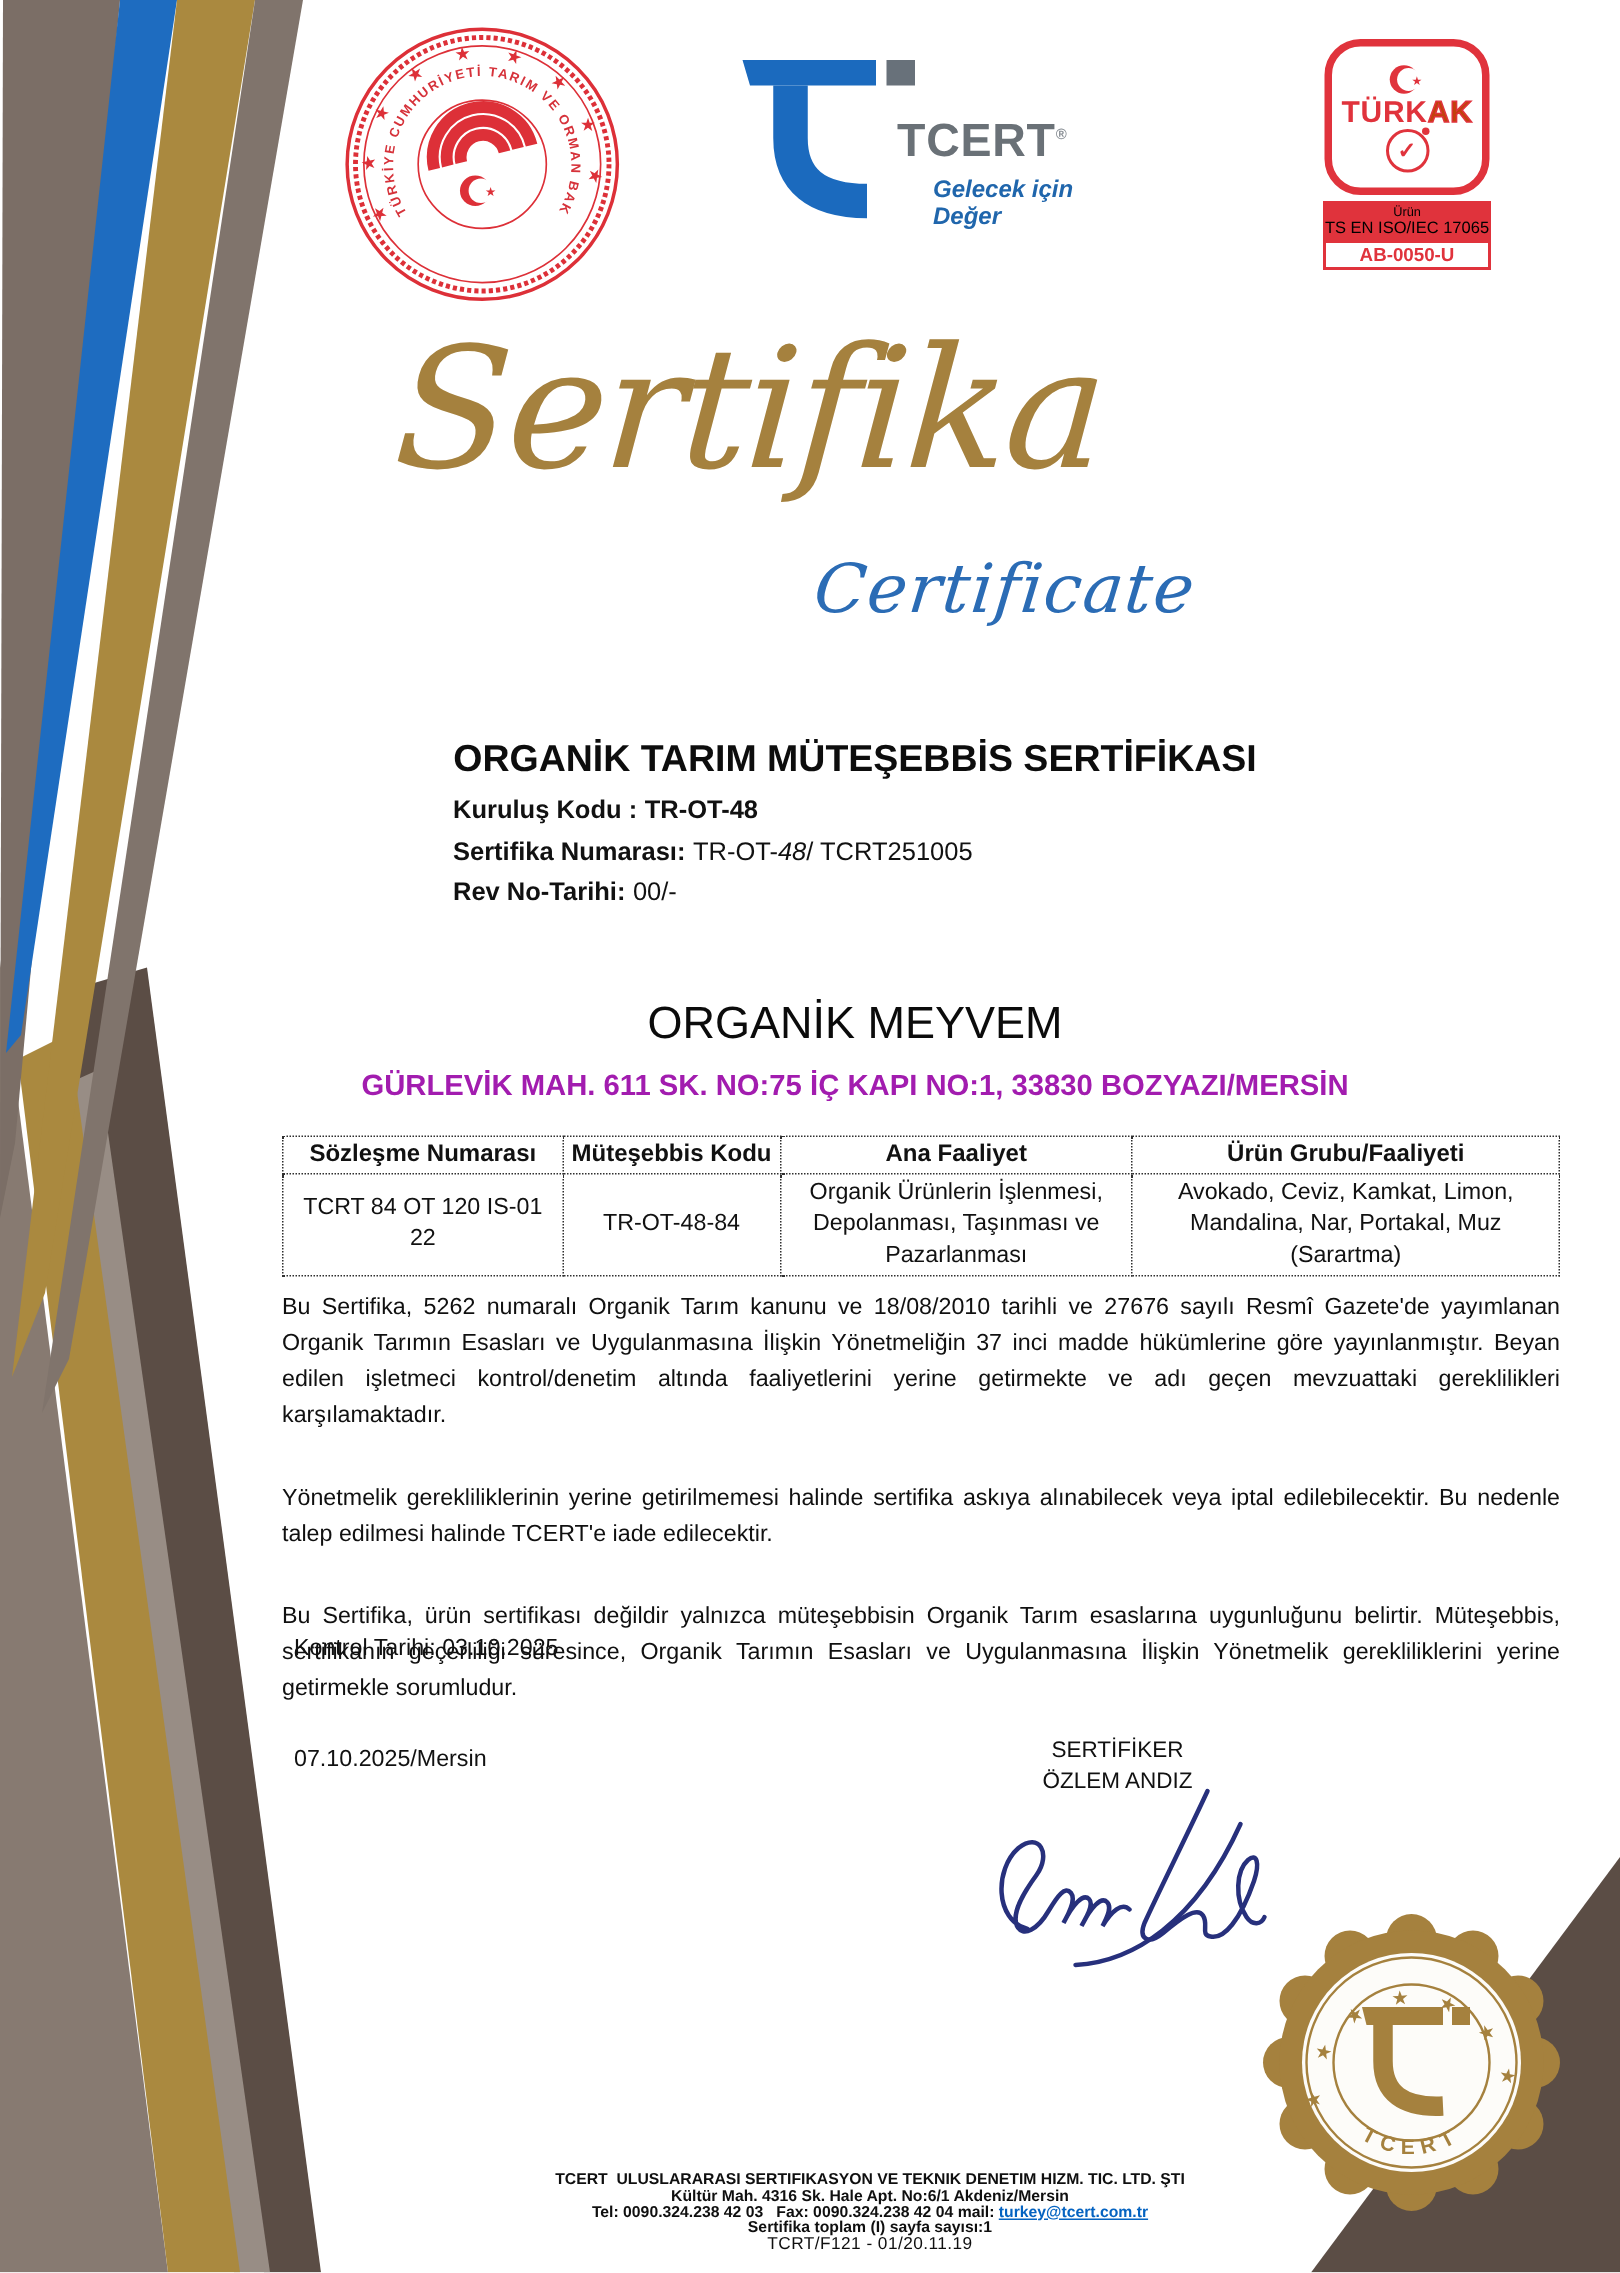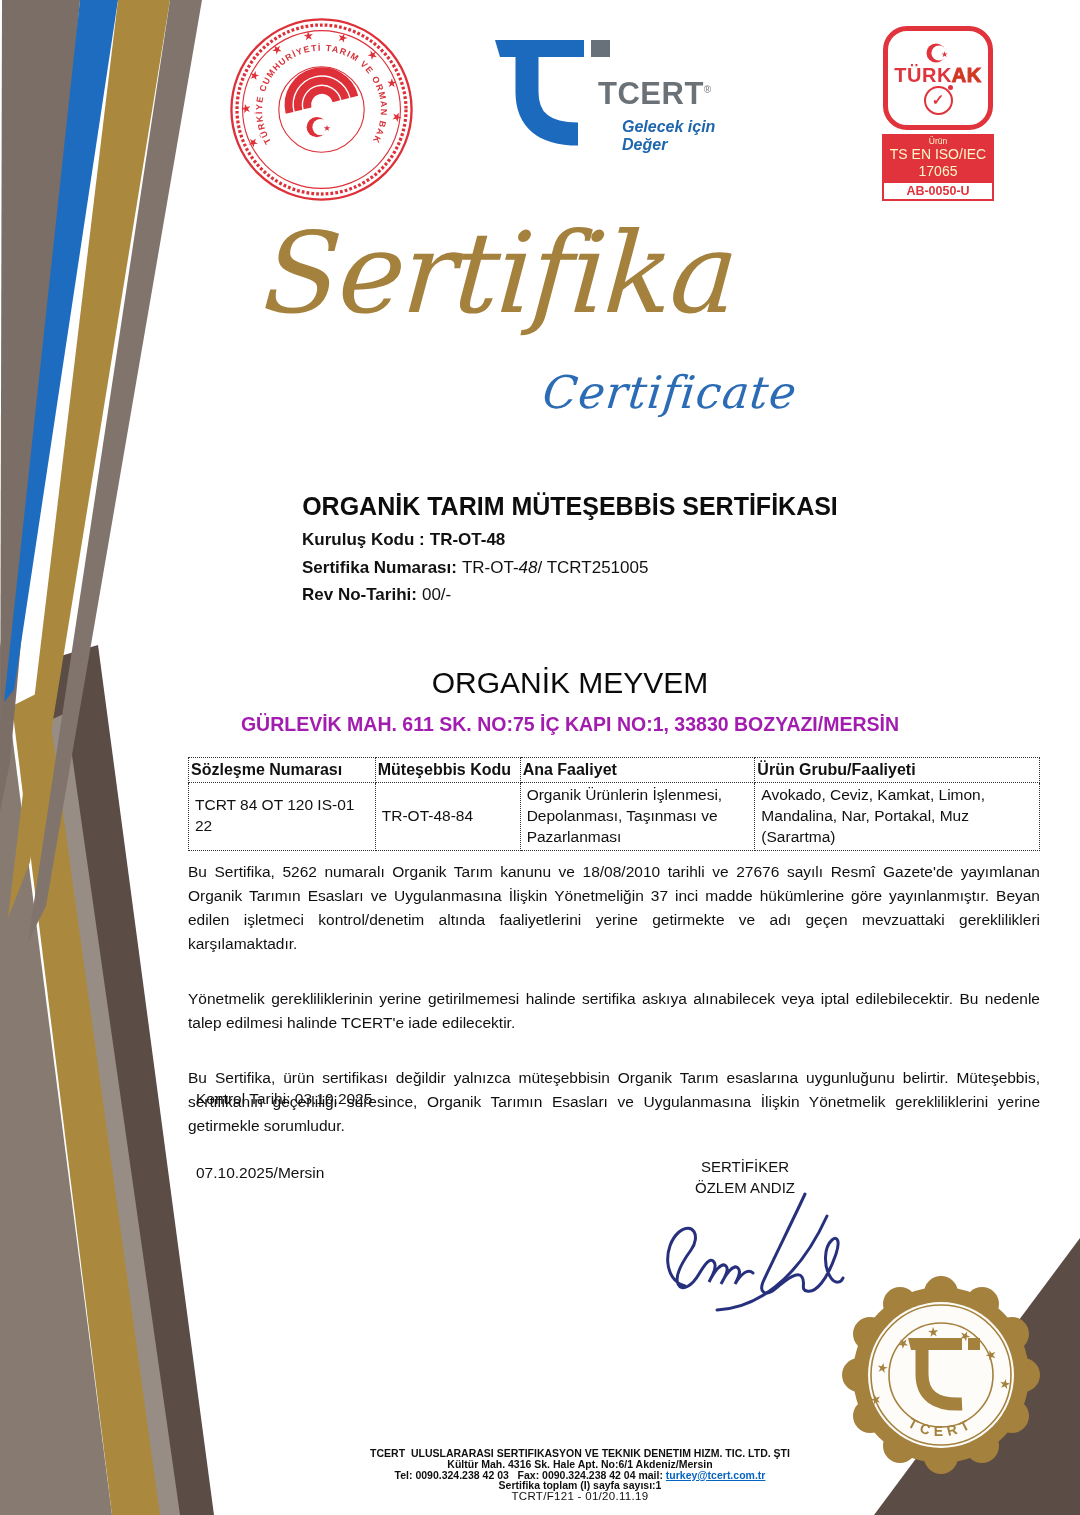--- a/index.html
+++ b/index.html
@@ -17,44 +17,44 @@
 
   .turkak{left:882px;top:26px;width:112px;text-align:center;}
   .tk-box{width:100px;height:94px;margin:0 auto;border:5px solid #e0333c;border-radius:24px;background:#fff;
           display:flex;flex-direction:column;align-items:center;justify-content:center;gap:1px;}
   .tk-brand{font-size:20px;font-weight:800;letter-spacing:.5px;line-height:20px;}
   .tk-turk{color:#e0333c;}
   .tk-ak{color:#c2410c;-webkit-text-stroke:1px #e0333c;}
   .tk-check{width:25px;height:25px;border:2.5px solid #e0333c;border-radius:50%;position:relative;
             display:flex;align-items:center;justify-content:center;color:#e0333c;font-size:15px;font-weight:700;}
   .tk-dot{position:absolute;right:-2px;top:-3px;width:5px;height:5px;border-radius:50%;background:#e0333c;}
-  .tk-scope{margin-top:4px;background:#e0333c;color:#fef9c3;padding:2px 0 3px 0;line-height:1.2;}
+  .tk-scope{margin-top:4px;background:#e0333c;color:#000000;padding:2px 0 3px 0;line-height:1.2;}
   .tk-scope .s1{font-size:8.5px;}
-  .tk-scope .s2{font-size:14px;text-align:center;}
+  .tk-scope .s2{font-size:11px;text-align:center;}
   .tk-ab{border:2px solid #e0333c;border-top:none;color:#e0333c;font-size:12.5px;font-weight:700;padding:1px 12px;background:#fff;}
 
   
   .script-main{left:70px;top:212px;width:860px;text-align:center;
     font-family:"DejaVu Serif",serif;font-style:italic;font-size:112px;line-height:1.1;
     color:#a5813e;letter-spacing:-2px;transform:skewX(-4deg);}
   .script-sub{left:430px;top:366px;width:480px;text-align:center;
     font-family:"DejaVu Serif",serif;font-style:italic;font-size:45px;color:#2b6cb5;letter-spacing:1px;transform:skewX(-6deg);}
 
   
   .h-title{left:70px;top:492px;width:1000px;text-align:center;font-size:25px;font-weight:700;color:#0d0d0d;}
   .info{left:302px;top:531px;font-size:17px;}
   .info-line{margin-bottom:9px;line-height:18.5px;}
   .info-line .lab{font-weight:700;margin-right:5px;}
   .it{font-style:italic;}
   .company{left:70px;top:666px;width:1000px;text-align:center;font-size:30px;font-weight:400;color:#0b0b0b;}
   .addr{left:70px;top:713px;width:1000px;text-align:center;font-size:19.5px;font-weight:700;color:#a21caf;}
 
   
   .ctable{position:absolute;left:188px;top:757px;width:852px;border-collapse:collapse;}
-  .ctable th,.ctable td{border:1px dotted #2f2f2f;text-align:left;vertical-align:middle;}
+  .ctable th,.ctable td{border:1px dotted #2f2f2f;text-align:center;vertical-align:middle;}
   .ctable th{font-size:16px;font-weight:700;padding:3px 2px;}
   .ctable td{font-size:15.5px;padding:2px 6px;line-height:1.35;}
 
   
   .paras{left:188px;top:860px;width:852px;font-size:15.5px;line-height:24px;text-align:justify;color:#101010;}
   .paras p{margin:0 0 31px 0;}
   .kontrol{left:196px;top:1086px;font-size:15.5px;line-height:25px;}
 
   
   .dateplace{left:196px;top:1164px;font-size:15.5px;}

